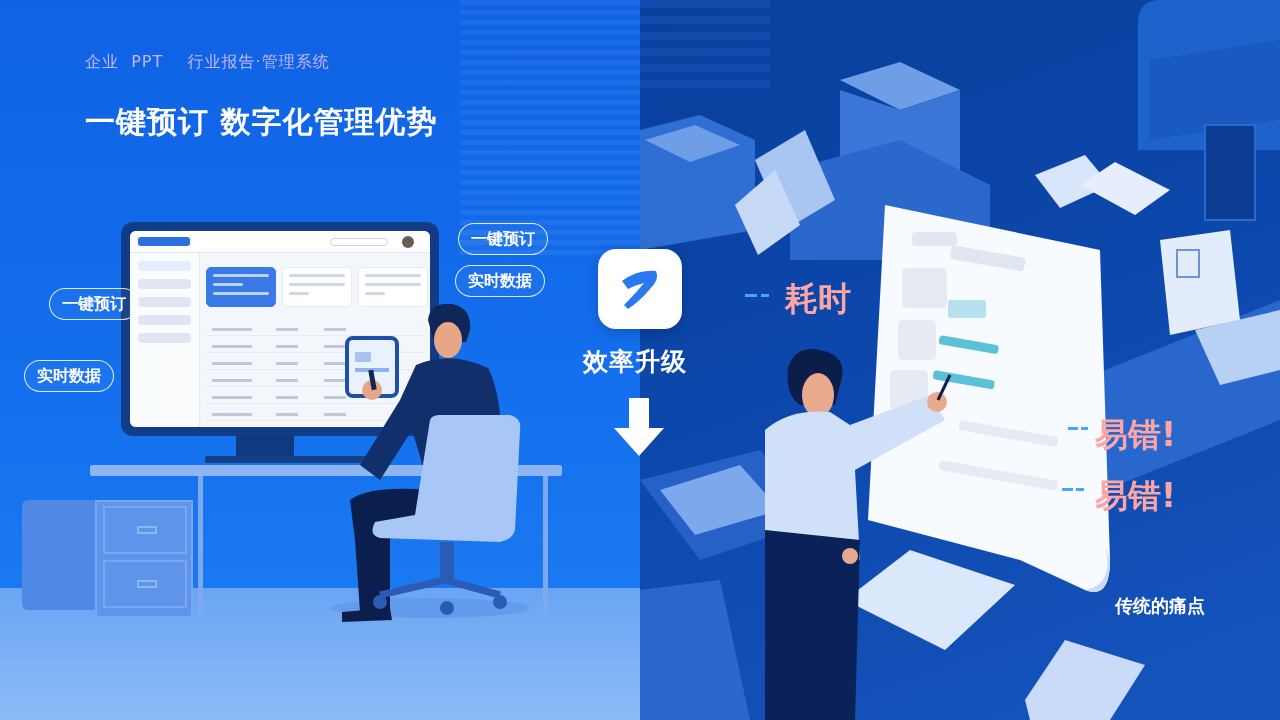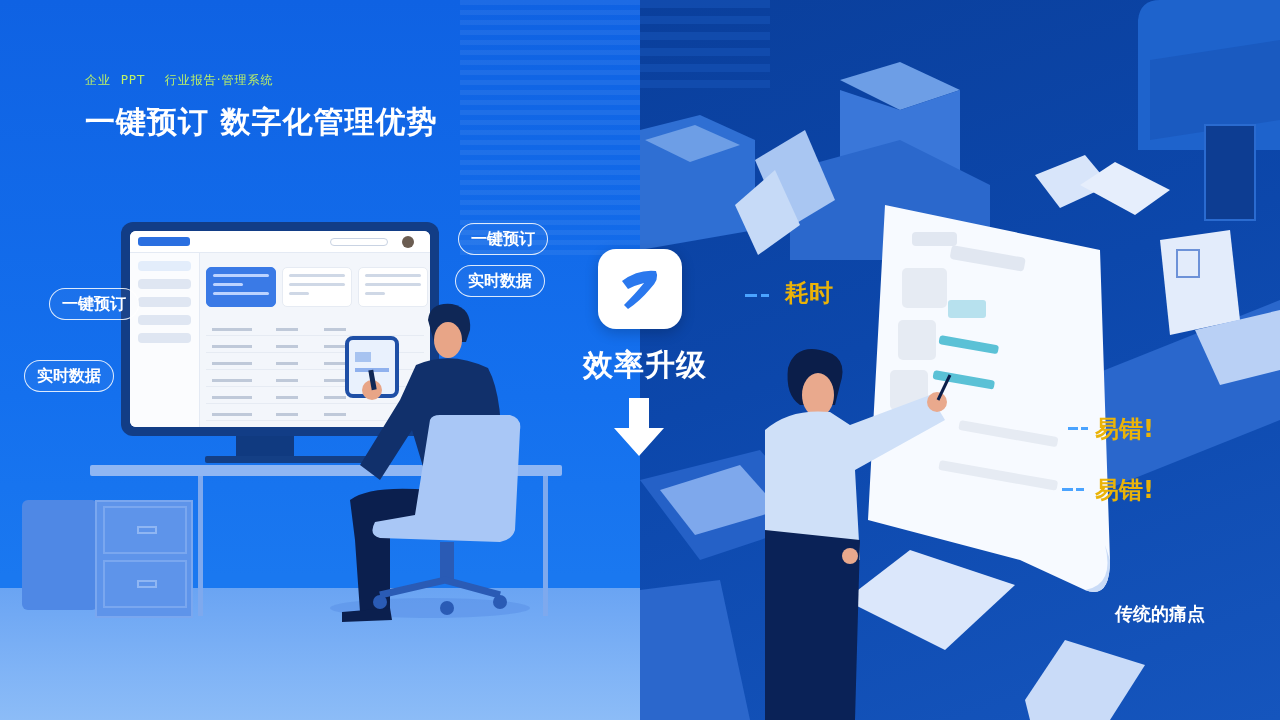--- a/index.html
+++ b/index.html
@@ -9,21 +9,21 @@
   .left-half { position: absolute; left: 0; top: 0; width: 640px; height: 720px;
     background: linear-gradient(180deg, #0f62e3 0%, #1470ee 55%, #1a78f0 80%); overflow: hidden; }
   .left-stripes { position: absolute; left: 460px; top: 0; width: 180px; height: 260px;
     background: repeating-linear-gradient(180deg, rgba(255,255,255,0.06) 0 5px, rgba(255,255,255,0) 5px 10px); }
   .floor { position: absolute; left: 0; top: 588px; width: 640px; height: 132px;
     background: linear-gradient(180deg, #6aa4f3 0%, #7fb3f6 60%, #8cbcf7 100%); }
 
   .right-half { position: absolute; left: 640px; top: 0; width: 640px; height: 720px;
     background: linear-gradient(160deg, #0a3f9c 0%, #0c47ab 45%, #1555bd 100%); overflow: hidden; }
 
-  .subtitle { position: absolute; left: 85px; top: 72px; color: #bef264; font-size: 12px; letter-spacing: 1px; white-space: pre; }
+  .subtitle { position: absolute; left: 85px; top: 52px; color: #c4b5fd; font-size: 16px; letter-spacing: 1px; white-space: pre; }
   .title { position: absolute; left: 85px; top: 102px; color: #ffffff; font-size: 30px; font-weight: bold; letter-spacing: 1px; }
 
   .pill { position: absolute; height: 32px; padding: 0 12px; border: 1.5px solid rgba(255,255,255,0.85);
     border-radius: 16px; color: #fff; font-size: 16px; font-weight: bold; line-height: 29px;
     background: rgba(255,255,255,0.04); white-space: nowrap; }
 
   
   .monitor { position: absolute; left: 121px; top: 222px; width: 318px; height: 214px; background: #123d86; border-radius: 12px; padding: 9px; }
   .screen { width: 100%; height: 100%; background: #f3f6fb; border-radius: 6px; overflow: hidden; position: relative; }
   .scr-top { height: 22px; background: #fff; border-bottom: 1px solid #e4eaf4; position: relative; }
@@ -46,26 +46,26 @@
   .stand-base { position: absolute; left: 205px; top: 456px; width: 180px; height: 7px; background: #143f85; border-radius: 2px; }
 
   .desk { position: absolute; left: 90px; top: 465px; width: 472px; height: 11px; background: #8fb6f3; border-radius: 2px; }
   .desk-leg { position: absolute; top: 476px; width: 5px; height: 140px; background: #7ea9ee; }
   .cabinet { position: absolute; left: 95px; top: 500px; width: 98px; height: 118px; background: #5e94ea; border: 2px solid #7aa7ef; }
   .cabinet-side { position: absolute; left: 22px; top: 500px; width: 76px; height: 110px; background: #4f88e5; border-radius: 6px; }
   .drawer { position: absolute; left: 6px; width: 84px; height: 48px; border: 2px solid #7aa7ef; }
   .handle { position: absolute; left: 32px; top: 18px; width: 20px; height: 8px; border: 2px solid #8fb6f3; }
 
   .app-icon { position: absolute; left: 598px; top: 249px; width: 84px; height: 80px; background: #fff; border-radius: 18px; box-shadow: 0 4px 14px rgba(0,0,0,0.2); }
-  .upgrade-label { position: absolute; left: 583px; top: 345px; color: #fff; font-size: 30px; font-weight: bold; letter-spacing: 1px; }
+  .upgrade-label { position: absolute; left: 583px; top: 345px; color: #fff; font-size: 25px; font-weight: bold; letter-spacing: 1px; }
   .down-arrow { position: absolute; left: 612px; top: 398px; }
 
-  .pain-label { position: absolute; color: #eab308; font-weight: bold; font-size: 24px; white-space: nowrap; }
+  .pain-label { position: absolute; color: #fca5a5; font-weight: bold; font-size: 33px; white-space: nowrap; }
   .pain-dash { position: absolute; height: 3px; background: linear-gradient(90deg, #4aa3ff 0 50%, transparent 50% 65%, #4aa3ff 65% 100%); }
-  .caption { position: absolute; left: 1115px; top: 594px; color: #fff; font-size: 18px; font-weight: bold; margin-top: 8px; }
+  .caption { position: absolute; left: 1115px; top: 594px; color: #fff; font-size: 18px; font-weight: bold; }
 
   .illus { position: absolute; }
 </style>
 </head>
 <body>
 
 <div class="left-half">
   <div class="left-stripes"></div>
   <div class="floor"></div>
 </div>

